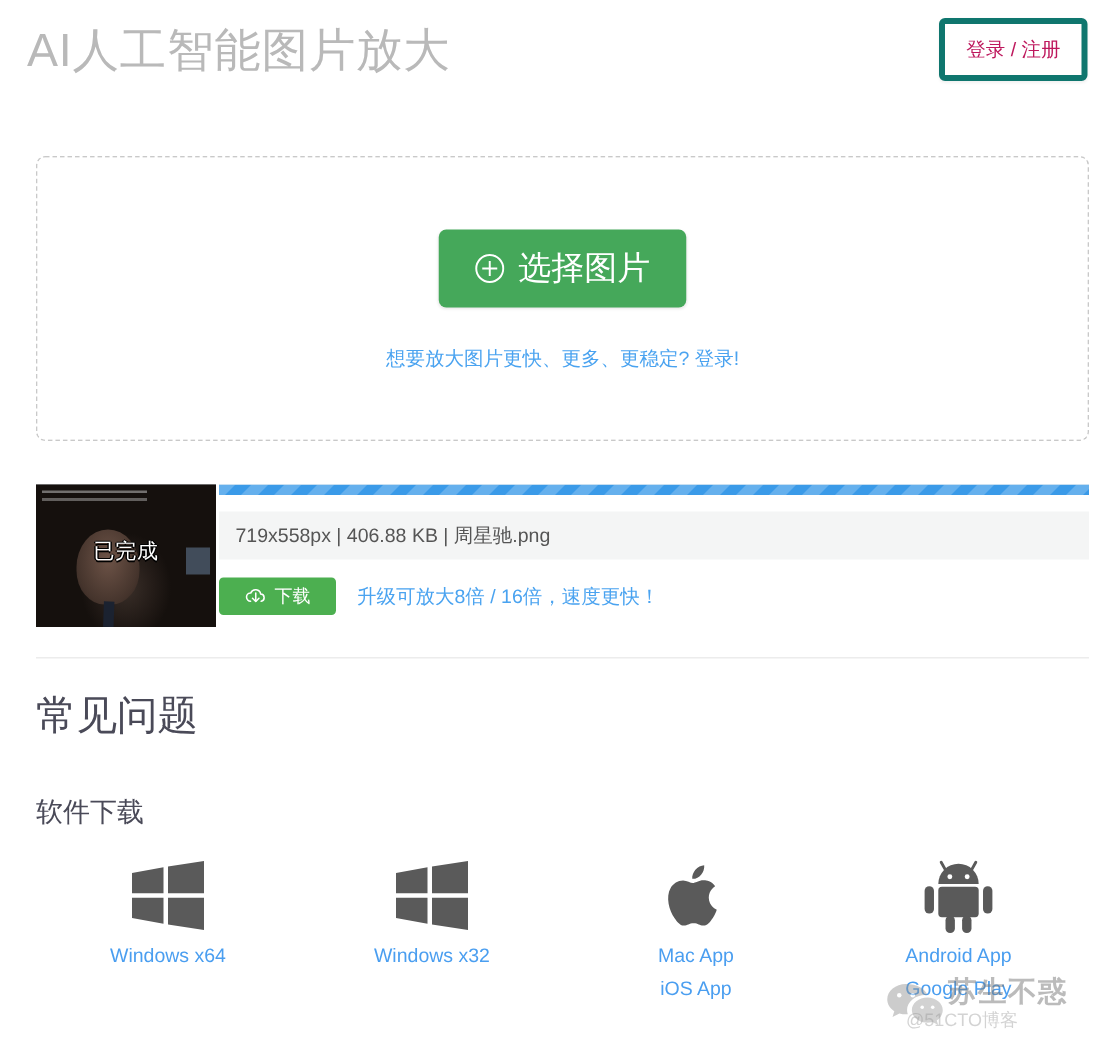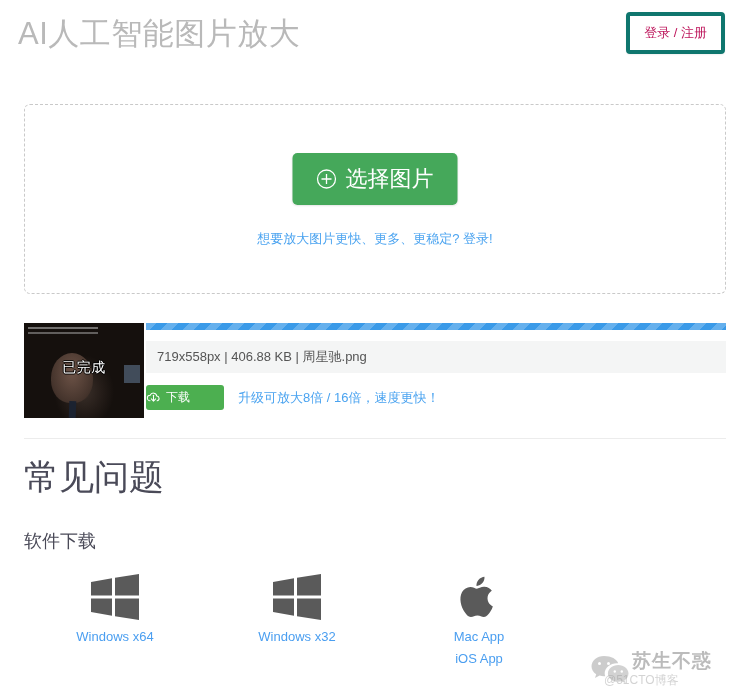--- a/index.html
+++ b/index.html
@@ -225,20 +225,21 @@
   .download-btn {
     width: 78px;
     height: 25px;
     background: #4caf50;
     border: none;
     border-radius: 3px;
     color: #ffffff;
     font-size: 12px;
     display: flex;
     align-items: center;
+    justify-content: center;
     gap: 5px;
     cursor: pointer;
     font-family: "Liberation Sans", "DejaVu Sans", sans-serif;
   }
   .cloud-dl-icon { width: 15px; height: 13px; display: block; }
   .upgrade-link {
     font-size: 13px;
     color: #4aa3f0;
     cursor: pointer;
     white-space: nowrap;
@@ -252,21 +253,21 @@
     width: 702px;
     height: 1px;
     background: #ececec;
   }
 
   
   .faq-title {
     position: absolute;
     left: 24px;
     top: 458px;
-    font-size: 35px;
+    font-size: 27px;
     color: #4a4a58;
     font-weight: 400;
     line-height: 38px;
   }
   .faq-subtitle {
     position: absolute;
     left: 24px;
     top: 528px;
     font-size: 18px;
     color: #4a4a58;
@@ -430,20 +431,38 @@
       <div class="dl-icon-wrap">
         <svg viewBox="0 0 44 52" width="44" height="52" aria-hidden="true">
           <path d="M30.5 27.6c0-5.2 4.1-7.6 4.3-7.75-2.35-3.45-6-3.93-7.3-3.98-3.1-0.32-6.05 1.83-7.62 1.83-1.57 0-3.99-1.78-6.56-1.73-3.38 0.05-6.49 1.96-8.23 4.98-3.51 6.09-0.9 15.11 2.53 20.06 1.67 2.42 3.67 5.14 6.29 5.04 2.52-0.1 3.47-1.63 6.52-1.63s3.9 1.63 6.57 1.58c2.71-0.05 4.43-2.47 6.09-4.9 1.92-2.81 2.71-5.53 2.76-5.67-0.06-0.03-5.3-2.04-5.35-8.08z" fill="#5a5a5a"></path>
           <path d="M25.4 12.1c1.39-1.68 2.33-4.02 2.07-6.35-2 0.08-4.43 1.33-5.86 3.01-1.28 1.48-2.41 3.86-2.11 6.14 2.24 0.17 4.51-1.13 5.9-2.8z" fill="#5a5a5a"></path>
         </svg>
       </div>
       <div class="dl-label">Mac App</div>
       <div class="dl-label second">iOS App</div>
     </div>
 
+    <div class="dl-item android">
+      <div class="dl-icon-wrap">
+        <svg viewBox="0 0 52 52" width="50" height="52" aria-hidden="true">
+          <line x1="14" y1="3" x2="18.5" y2="11" stroke="#5a5a5a" stroke-width="2" stroke-linecap="round"></line>
+          <line x1="38" y1="3" x2="33.5" y2="11" stroke="#5a5a5a" stroke-width="2" stroke-linecap="round"></line>
+          <path d="M12 18a14 14 0 0 1 28 0z" fill="#5a5a5a"></path>
+          <circle cx="20" cy="13" r="1.7" fill="#ffffff"></circle>
+          <circle cx="32" cy="13" r="1.7" fill="#ffffff"></circle>
+          <rect x="12" y="20" width="28" height="21" rx="2.5" fill="#5a5a5a"></rect>
+          <rect x="2.5" y="19.5" width="6.5" height="19" rx="3.2" fill="#5a5a5a"></rect>
+          <rect x="43" y="19.5" width="6.5" height="19" rx="3.2" fill="#5a5a5a"></rect>
+          <rect x="17" y="40" width="6.5" height="12" rx="3.2" fill="#5a5a5a"></rect>
+          <rect x="28.5" y="40" width="6.5" height="12" rx="3.2" fill="#5a5a5a"></rect>
+        </svg>
+      </div>
+      <div class="dl-label">Android App</div>
+      <div class="dl-label second">Google Play</div>
+    </div>
   </div>
 
   <div class="watermark">
     <span class="wm-logo">
       <svg viewBox="0 0 40 34" width="40" height="34" aria-hidden="true">
         <path d="M14 4C7 4 1.5 8.6 1.5 14.2c0 3.2 1.8 6.1 4.7 8L5 26l4.6-2.4c1.4.4 2.9.6 4.4.6.4 0 .8 0 1.2-.05-.3-.9-.5-1.8-.5-2.8 0-5.6 5.5-10.1 12.3-10.1.4 0 .8 0 1.2.05C27 7.2 21.1 4 14 4z" fill="#8f8f8f"></path>
         <circle cx="9.5" cy="11.5" r="1.5" fill="#ffffff"></circle>
         <circle cx="18.5" cy="11.5" r="1.5" fill="#ffffff"></circle>
         <path d="M38.5 21.4c0-4.6-4.6-8.4-10.3-8.4s-10.3 3.8-10.3 8.4 4.6 8.4 10.3 8.4c1.2 0 2.4-.2 3.5-.5l3.8 2-1-3c2.4-1.5 4-4 4-6.9z" fill="#9c9c9c"></path>
         <circle cx="24.8" cy="19.5" r="1.2" fill="#ffffff"></circle>

